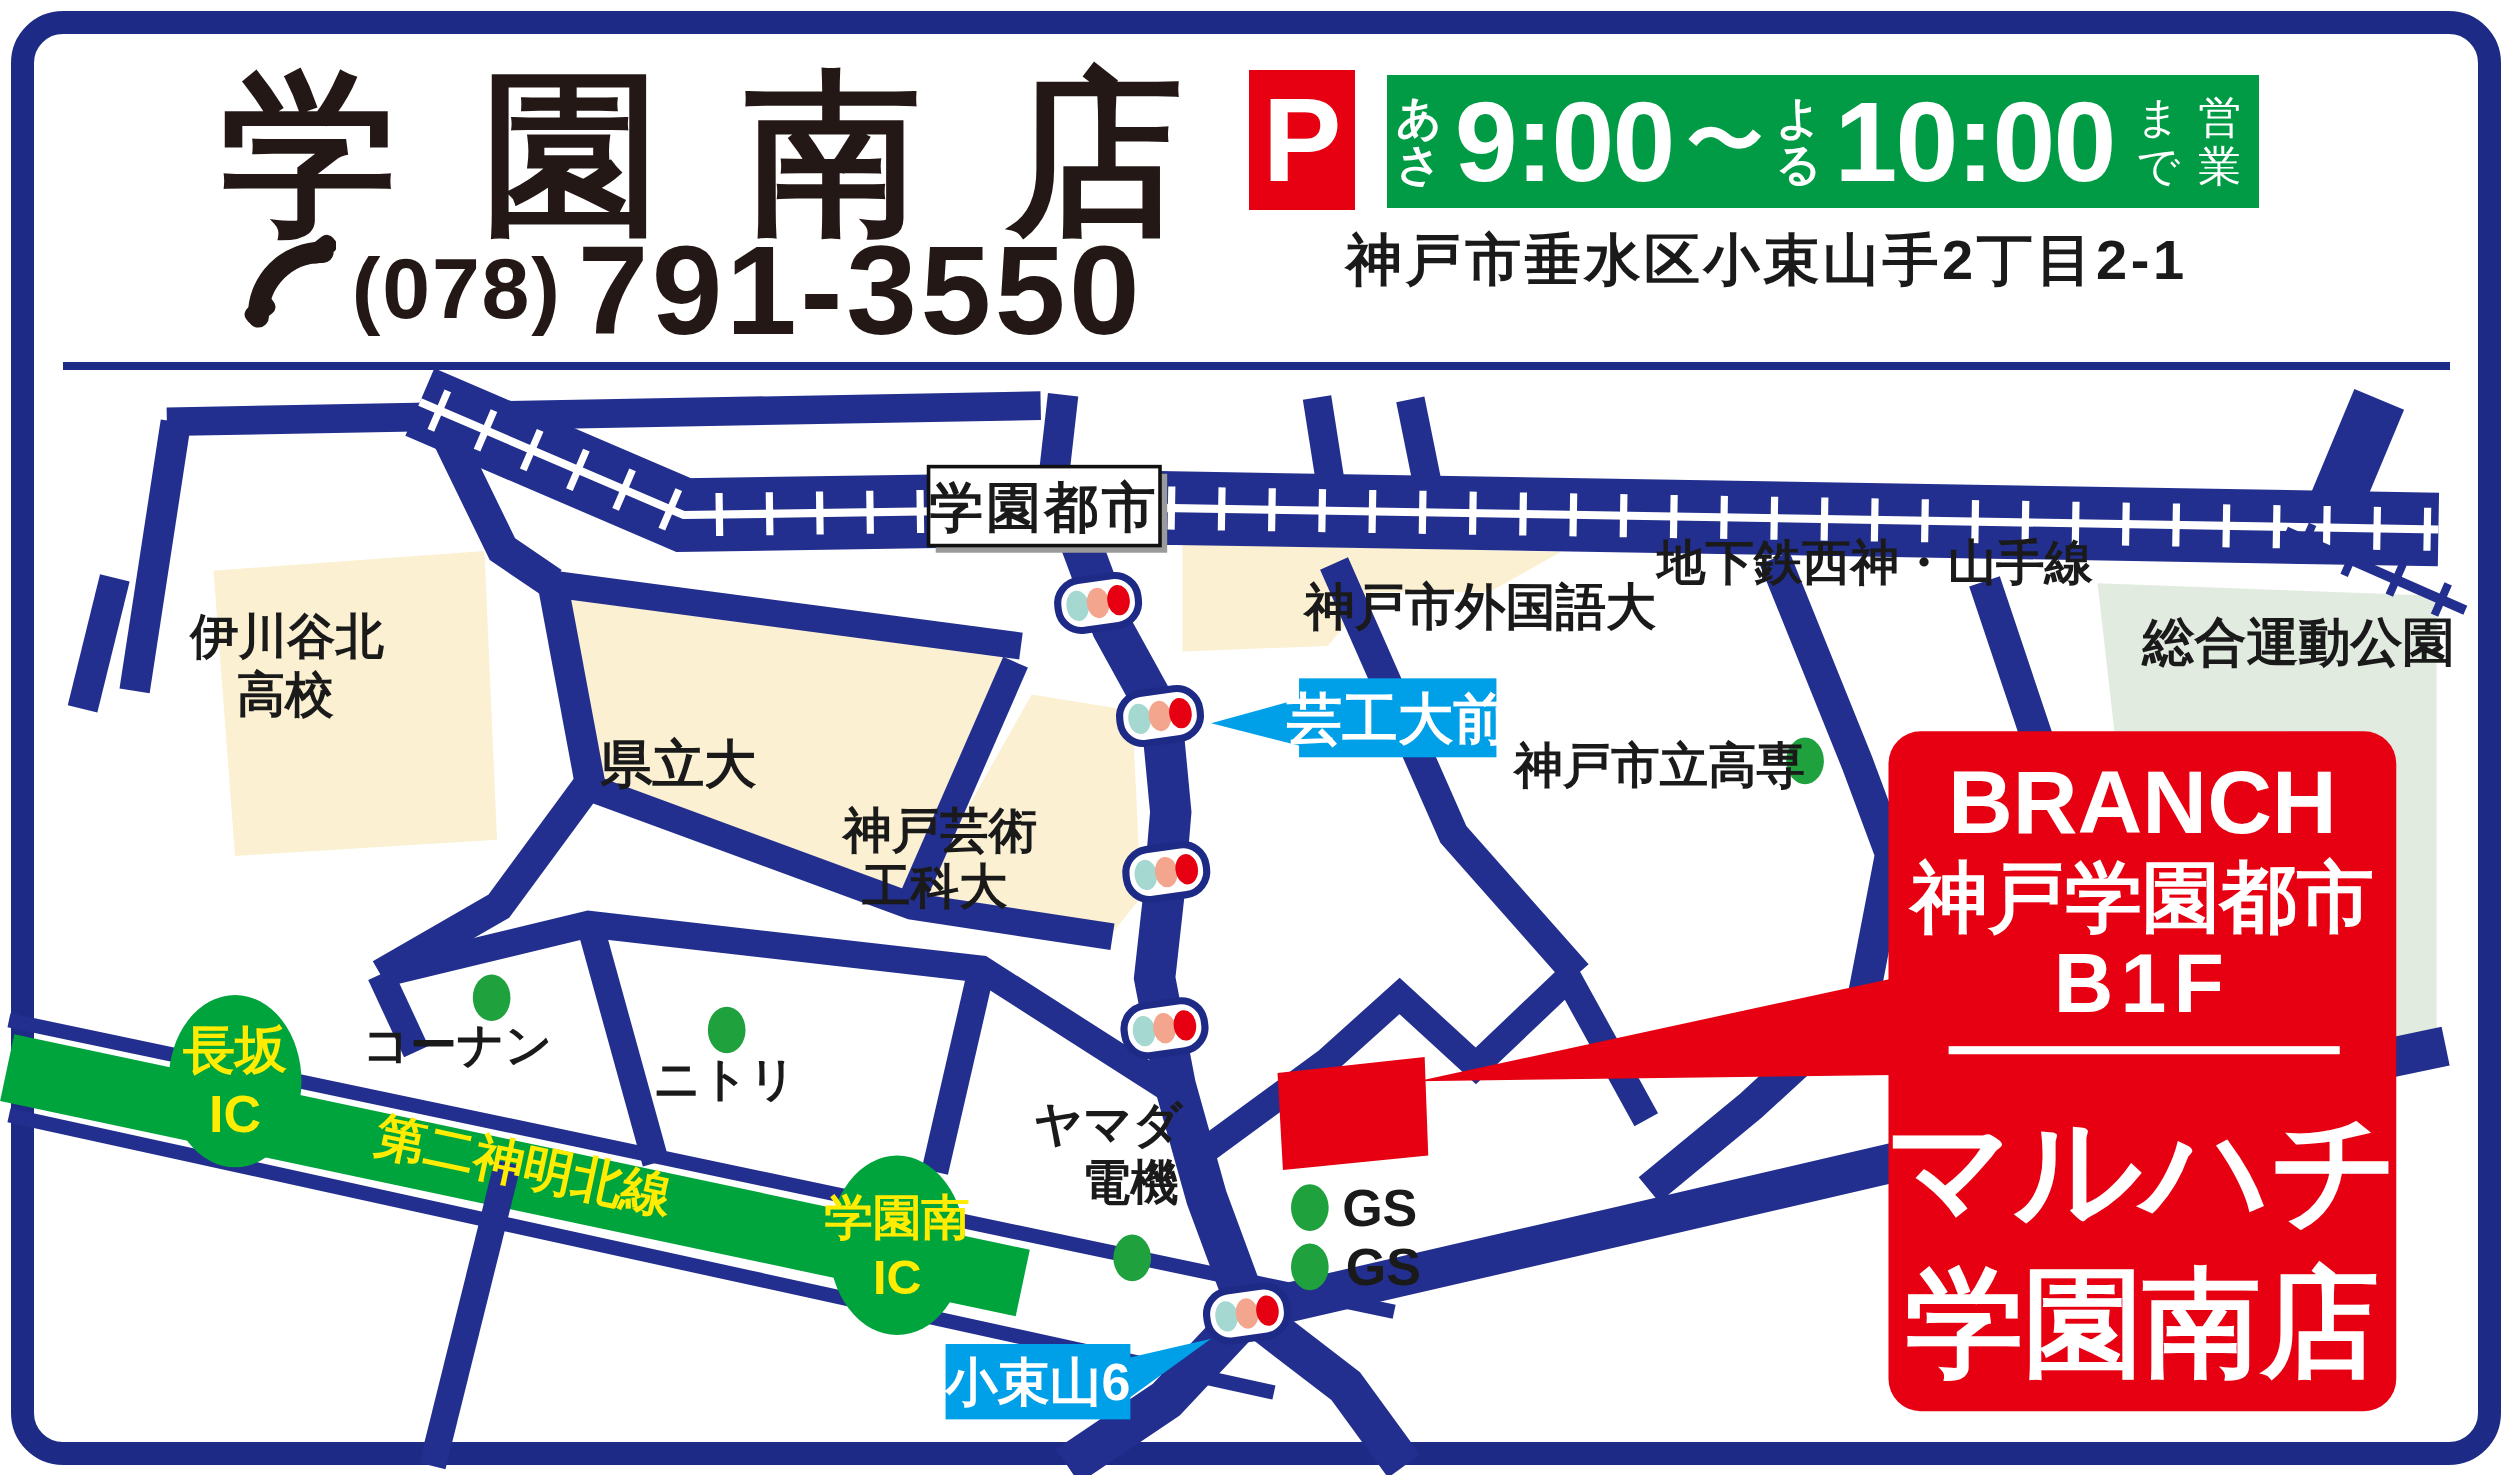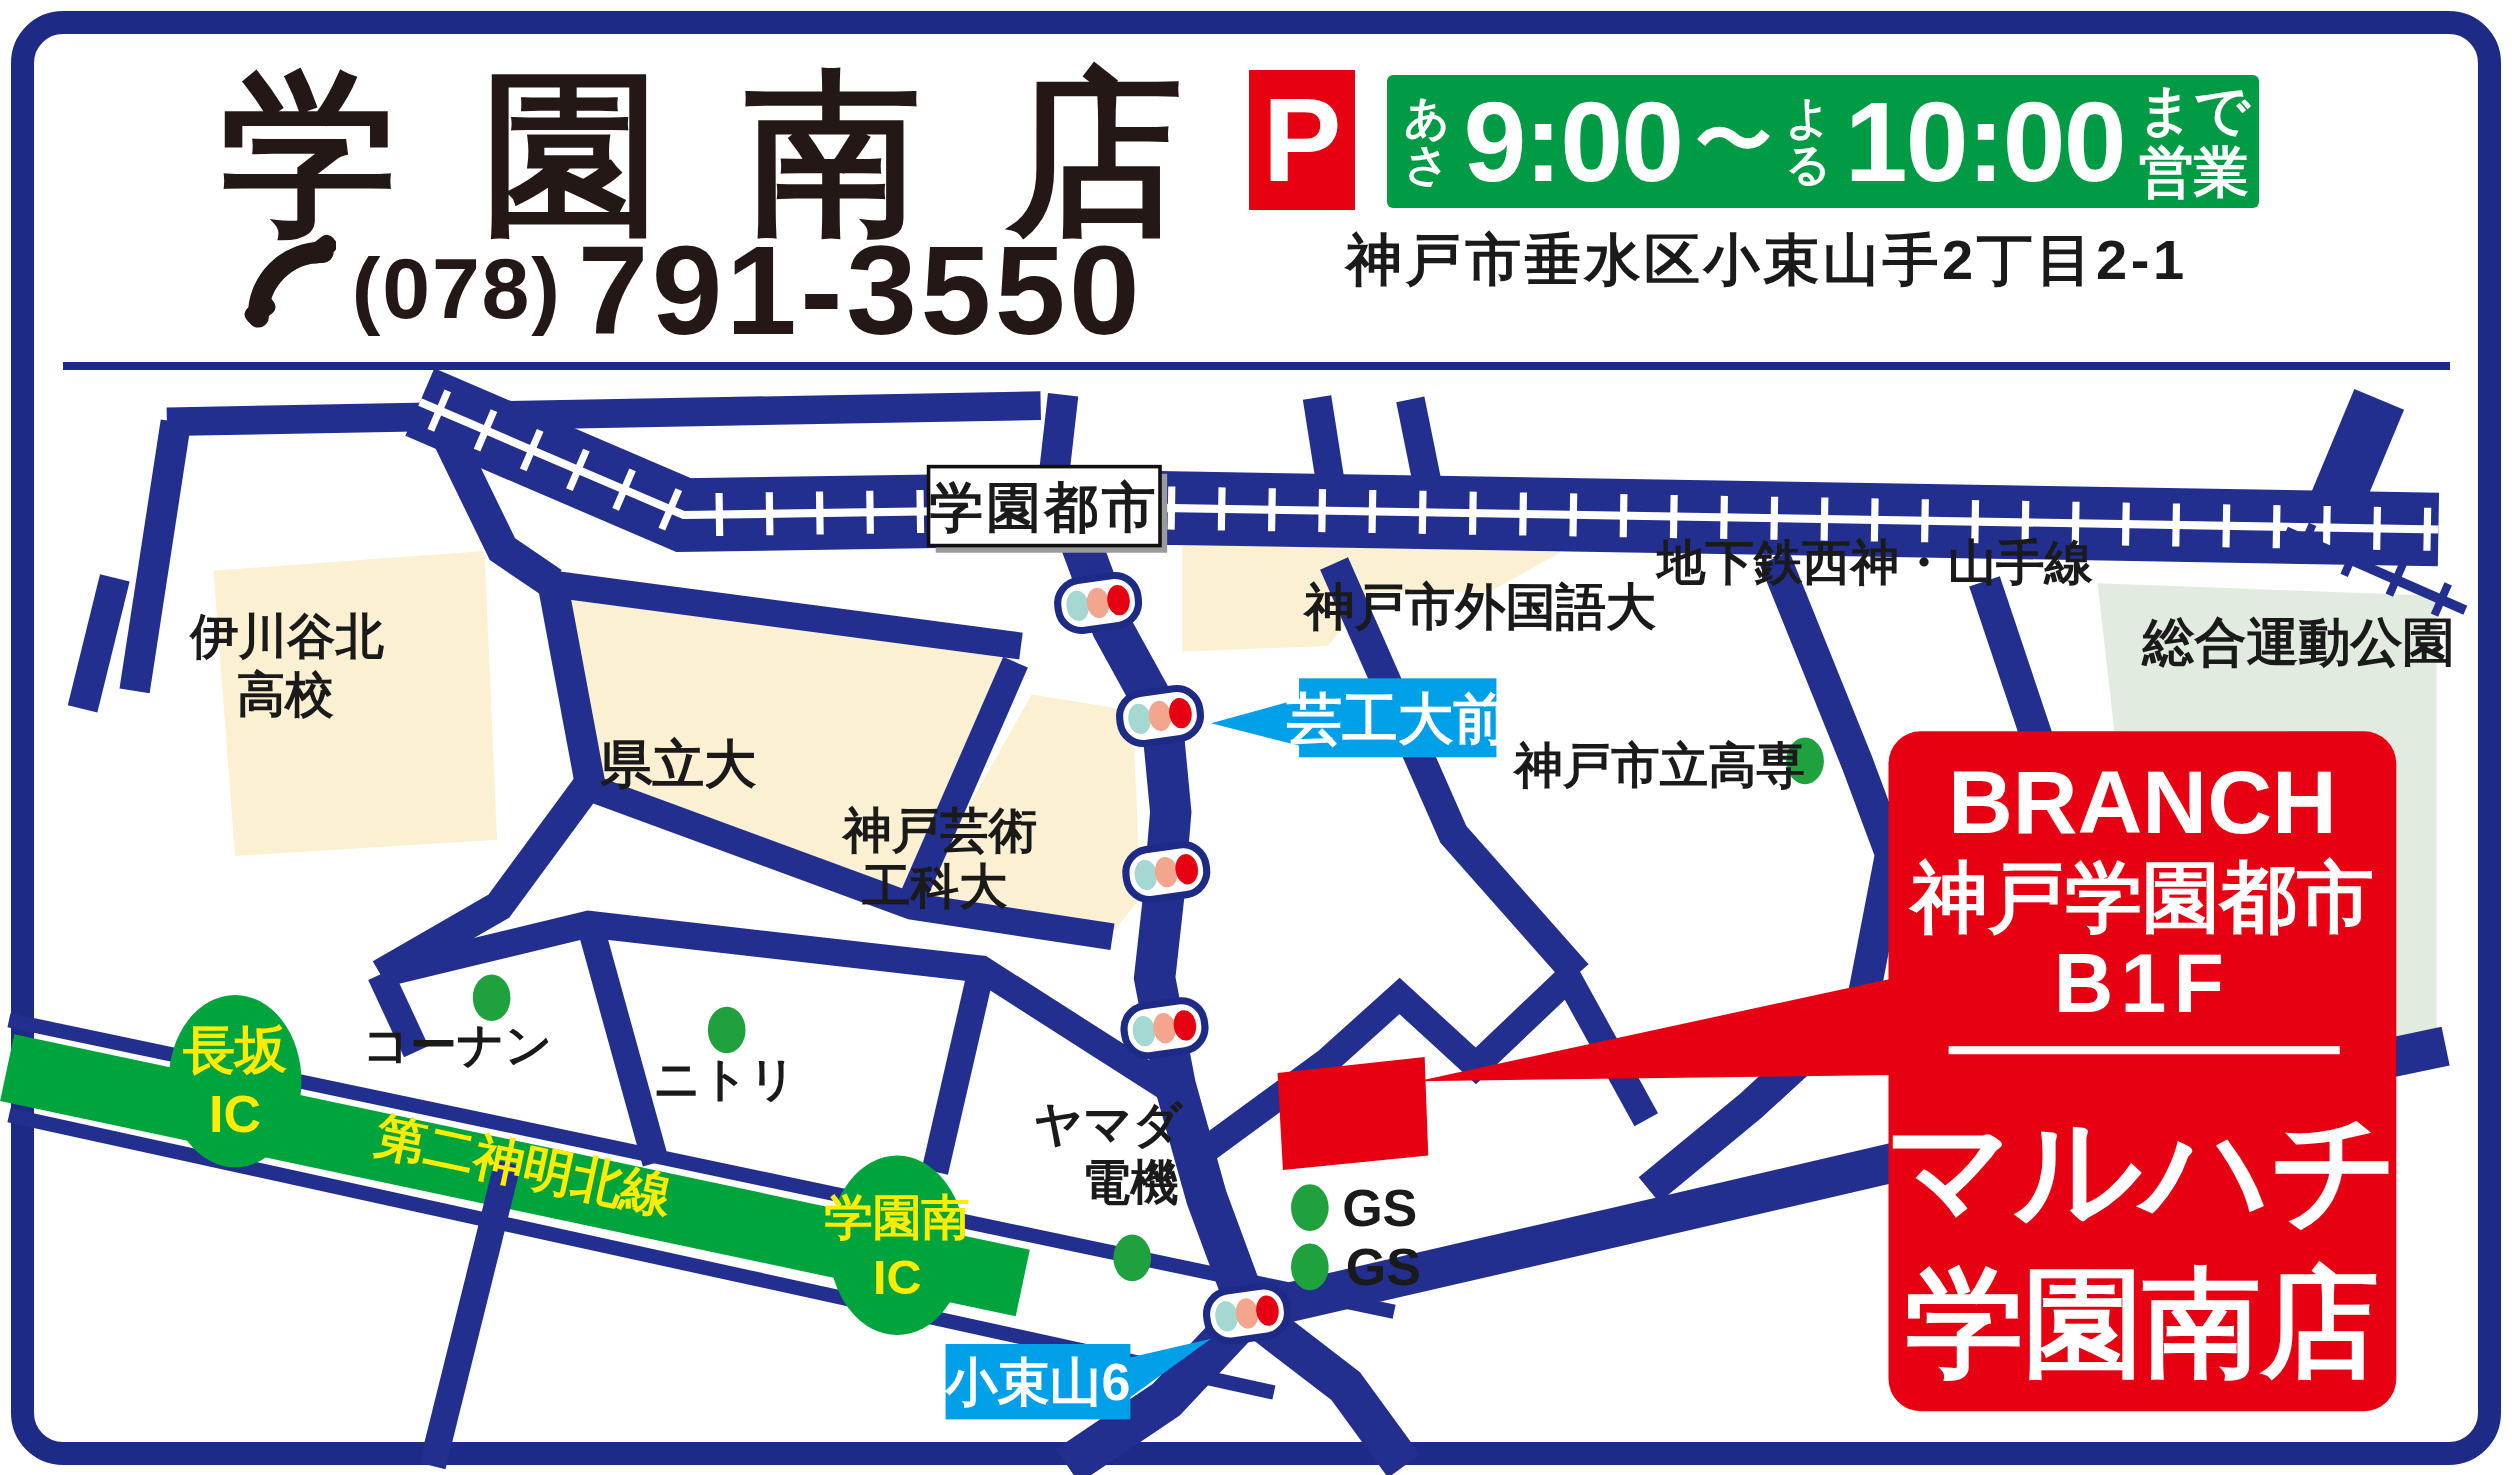--- a/index.html
+++ b/index.html
@@ -28,27 +28,27 @@
   }
   .phone-icon{width:97px;height:97px;flex:0 0 auto;margin-top:16px;}
   .phone-area{font-size:86px;font-weight:bold;letter-spacing:1.8px;margin-top:21.5px;}
   .phone-num{font-size:127px;font-weight:bold;letter-spacing:3.6px;}
   .pbox{
     position:absolute;left:1249px;top:70px;width:106px;height:140px;background:var(--red);
     color:#fff;font-size:118px;font-weight:bold;display:flex;align-items:center;justify-content:center;
   }
   .hours{
     position:absolute;left:1387px;top:75px;width:872px;height:133px;background:var(--banner);
-    color:#fff;display:flex;align-items:center;justify-content:flex-end;gap:12.6px;padding:0 9px;box-sizing:border-box;border-radius:6px;
+    color:#fff;display:flex;align-items:center;justify-content:flex-start;gap:12.6px;padding:0 9px;box-sizing:border-box;
   }
   .vstack{display:inline-block;width:1.06em;line-height:1.04;word-break:break-all;text-align:center;font-weight:bold;}
   .hours .small{font-size:45px;}
   .hours .big{font-size:113px;font-weight:bold;letter-spacing:-1.8px;white-space:nowrap;}
   .hours .tilde{font-size:77px;font-weight:bold;}
-  .hours .until{display:flex;flex-direction:column;font-size:55px;font-weight:bold;line-height:1.12;text-align:center;}
+  .hours .until{display:flex;flex-direction:row;font-size:43px;font-weight:normal;line-height:1.12;text-align:center;}
   .address{
     position:absolute;left:1346px;top:231px;width:1032px;color:#1a1a1a;
     font-size:56px;font-weight:bold;line-height:1.05;letter-spacing:3.6px;white-space:nowrap;
   }
   .separator{
     position:absolute;left:63px;top:362px;width:2387px;height:8px;background:var(--navy);
   }
   
   .map{position:absolute;left:0;top:0;width:2512px;height:1476px;}
   .road{stroke:var(--road);fill:none;}

